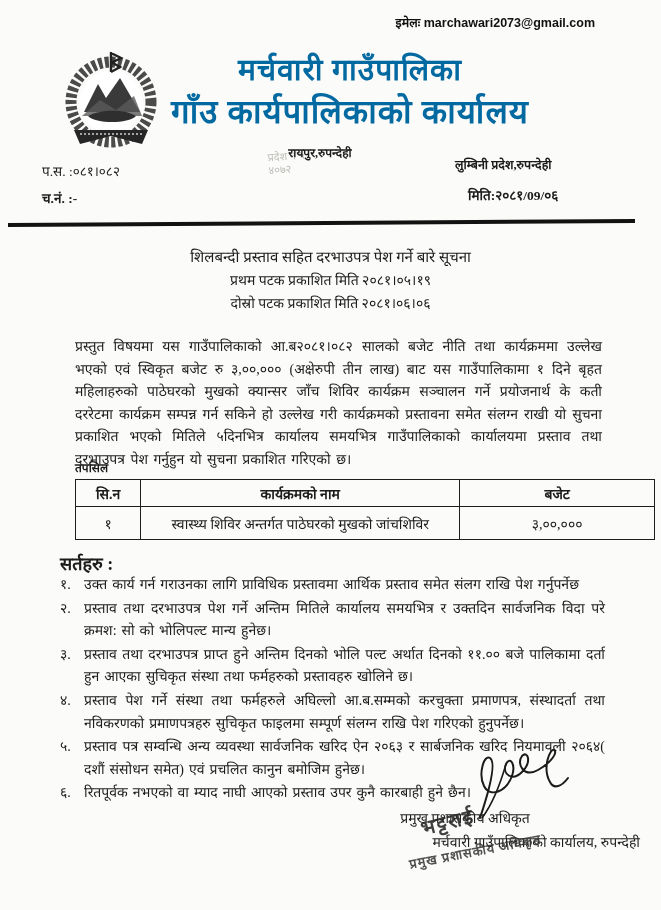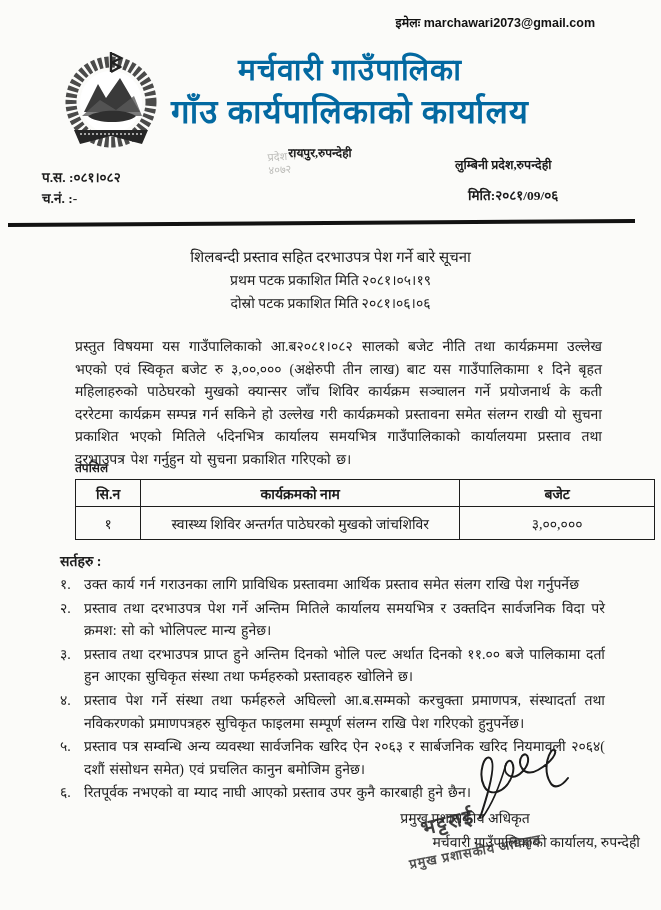--- a/index.html
+++ b/index.html
@@ -18,42 +18,42 @@
 
   .emblem{left:58px;top:50px;width:106px;height:102px;}
 
   .title-block{left:150px;top:50px;width:400px;text-align:center;color:#0369a1;}
   .title1{font-size:30px;font-weight:bold;line-height:40px;letter-spacing:1px;}
   .title2{font-size:33px;font-weight:bold;line-height:44px;letter-spacing:1px;}
 
   .address{left:240px;top:144px;width:160px;text-align:center;font-size:12px;font-weight:bold;}
   .faint-stamp{left:268px;top:150px;color:#8a8a86;opacity:.55;transform:rotate(-4deg);font-size:11px;line-height:13px;}
   .province{left:455px;top:156px;font-size:12.5px;font-weight:bold;}
-  .refno{left:42px;top:162px;font-size:13.5px;font-weight:bold;margin-top:6px;}
+  .refno{left:42px;top:162px;font-size:13.5px;font-weight:normal;}
   .chno{left:42px;top:189px;font-size:13.5px;font-weight:bold;}
   .miti{left:468px;top:186px;font-size:13.5px;font-weight:bold;}
 
   .divider{left:8px;top:221px;width:627px;height:4px;background:#121212;transform:rotate(-0.35deg);}
 
   .notice-head{left:0;top:246px;width:661px;text-align:center;font-weight:normal;}
   .notice-title{font-size:15px;line-height:23px;}
   .notice-pub{font-size:14px;line-height:23px;}
 
   .body-par{left:75px;top:336px;width:527px;font-size:14px;line-height:22.6px;text-align:justify;word-spacing:2px;}
   .tapasil{left:75px;top:459px;font-size:12px;font-weight:bold;}
 
   table.sched{left:75px;top:479px;width:580px;border-collapse:collapse;position:absolute;font-size:14px;}
   table.sched th, table.sched td{border:1.6px solid #1d1d1d;padding:2px 6px;}
   table.sched th{font-weight:bold;text-align:center;height:22px;}
   table.sched td{height:28px;text-align:center;}
   .col-sn{width:50px;}
   .col-name{width:295px;}
   .col-budget{width:175px;}
 
-  .terms-heading{left:60px;top:551px;font-size:14px;font-weight:bold;text-align:right;}
+  .terms-heading{left:60px;top:551px;font-size:18px;font-weight:bold;text-align:right;}
   .terms{left:60px;top:574px;width:545px;font-size:14px;}
   .term-item{display:flex;line-height:22.6px;margin-bottom:1px;}
   .term-num{width:24px;flex:0 0 24px;}
   .term-text{flex:1;text-align:justify;word-spacing:1.5px;}
 
   .sig-squiggle{left:462px;top:748px;width:110px;height:72px;}
   .sig-title{left:320px;top:808px;width:290px;text-align:center;font-size:14px;}
   .sig-office{left:300px;top:832px;width:340px;text-align:right;font-size:14px;}
   .stamp-name{left:420px;top:808px;font-size:20px;font-weight:bold;color:#2b2b2b;transform:rotate(-14deg);letter-spacing:2px;opacity:.9;}
   .stamp-title{left:408px;top:842px;font-size:13px;font-weight:bold;color:#333;transform:rotate(-11deg);letter-spacing:1px;opacity:.85;}

